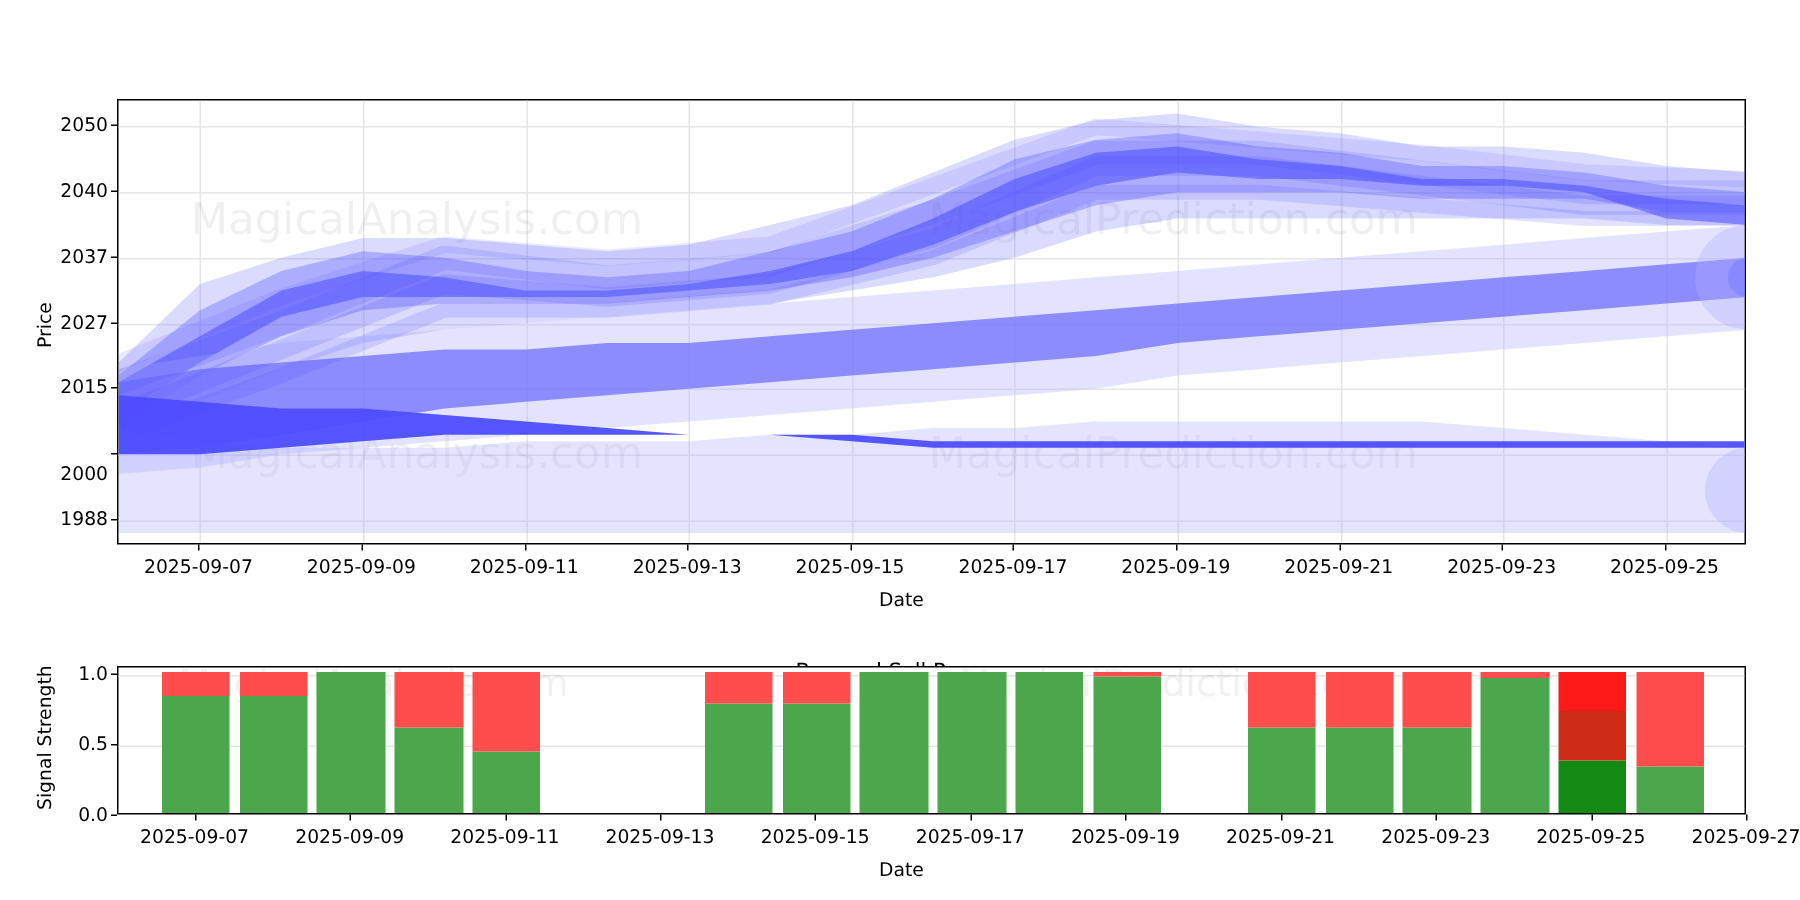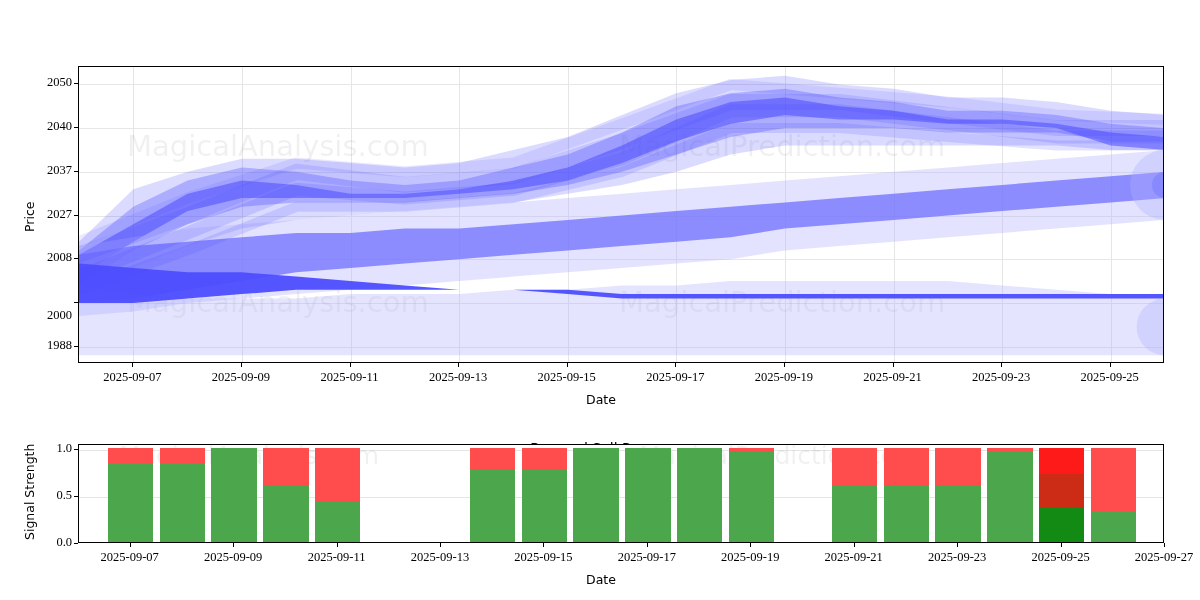--- a/index.html
+++ b/index.html
@@ -8,21 +8,21 @@
     font-family:"DejaVu Sans","Liberation Sans",sans-serif;
     overflow:hidden;position:relative;
   }
   .page{position:relative;width:1200px;height:600px;}
 
   
   .title-block{position:absolute;left:0;top:6px;width:1200px;text-align:center;}
   .title-line{font-size:15.5px;color:#000;line-height:20px;letter-spacing:0px;}
 
   
-  .tick{position:absolute;font-size:12.5px;color:#000;white-space:nowrap;font-family:Liberation Serif, serif;}
+  .tick{position:absolute;font-size:12.5px;color:#000;white-space:nowrap;}
   .ytick{text-align:right;}
   .axis-label{position:absolute;font-size:12.5px;color:#000;white-space:nowrap;}
   .axis-label.vert{transform-origin:0 0;transform:rotate(-90deg);}
 
   
   .plot{position:absolute;box-sizing:border-box;border:1.3px solid #000;background:#fff;overflow:hidden;}
 
   
   #wave-plot{left:78px;top:66px;width:1086px;height:297px;}
   
@@ -91,21 +91,21 @@
         <path d="M0.0,209.6 L108.6,166.0 L217.2,122.3 L325.8,131.0 L434.4,122.3 L543.0,91.7 L651.6,43.7 L760.2,43.7 L868.8,56.8 L977.4,69.9 L1086.0,69.9 " fill="none" stroke="#4d4dff" stroke-opacity="0.18" stroke-width="13" stroke-linecap="round" stroke-linejoin="round"></path>
         <path d="M0.0,174.7 L108.6,131.0 L217.2,96.1 L325.8,104.8 L434.4,96.1 L543.0,56.8 L651.6,17.5 L760.2,26.2 L868.8,34.9 L977.4,48.0 L1086.0,52.4 " fill="none" stroke="#4d4dff" stroke-opacity="0.12" stroke-width="11" stroke-linecap="round" stroke-linejoin="round"></path>
         <path d="M0.0,222.8 L108.6,183.4 L217.2,139.8 L325.8,139.8 L434.4,131.0 L543.0,104.8 L651.6,61.1 L760.2,61.1 L868.8,69.9 L977.4,78.6 L1086.0,78.6 " fill="none" stroke="#4d4dff" stroke-opacity="0.16" stroke-width="10" stroke-linecap="round" stroke-linejoin="round"></path>
       </svg>
     </div>
   <div id="wave-axis-layer">
       <div class="tick ytick" style="left: 30px; width: 42px; top: 337.529px;">1988</div>
       <div class="tickmark-y" style="left: 74px; top: 345.529px;"></div>
       <div class="tick ytick" style="left: 30px; width: 42px; top: 308px;">2000</div>
       <div class="tickmark-y" style="left: 74px; top: 301.853px;"></div>
-      <div class="tick ytick" style="left: 30px; width: 42px; top: 250.176px;">2008</div>
+      <div class="tick ytick" style="left: 30px; width: 42px; top: 250.176px;">2015</div>
       <div class="tickmark-y" style="left: 74px; top: 258.176px;"></div>
       <div class="tick ytick" style="left: 30px; width: 42px; top: 206.5px;">2027</div>
       <div class="tickmark-y" style="left: 74px; top: 214.5px;"></div>
       <div class="tick ytick" style="left: 30px; width: 42px; top: 162.824px;">2037</div>
       <div class="tickmark-y" style="left: 74px; top: 170.824px;"></div>
       <div class="tick ytick" style="left: 30px; width: 42px; top: 119.147px;">2040</div>
       <div class="tickmark-y" style="left: 74px; top: 127.147px;"></div>
       <div class="tick ytick" style="left: 30px; width: 42px; top: 75.4706px;">2050</div>
       <div class="tickmark-y" style="left: 74px; top: 83.4706px;"></div>
       <div class="tick" style="left: 132.3px; top: 370px; transform: translateX(-50%);">2025-09-07</div>

